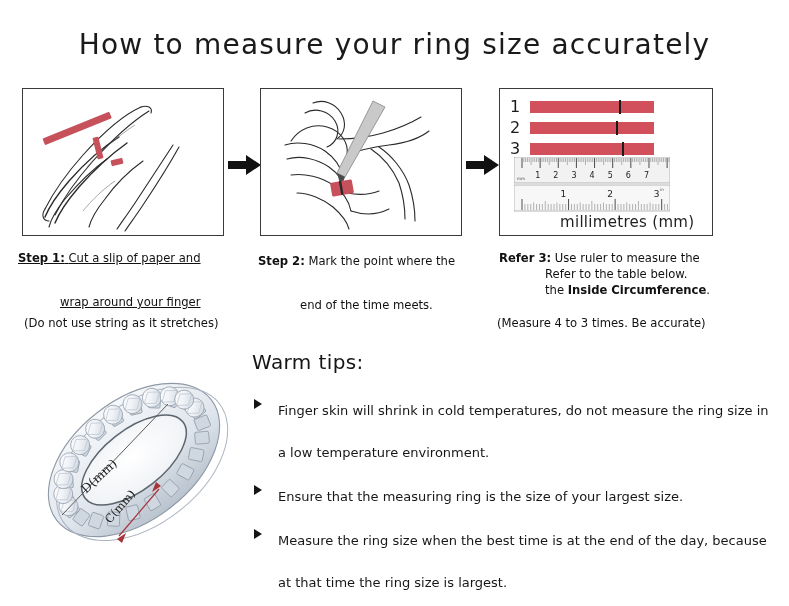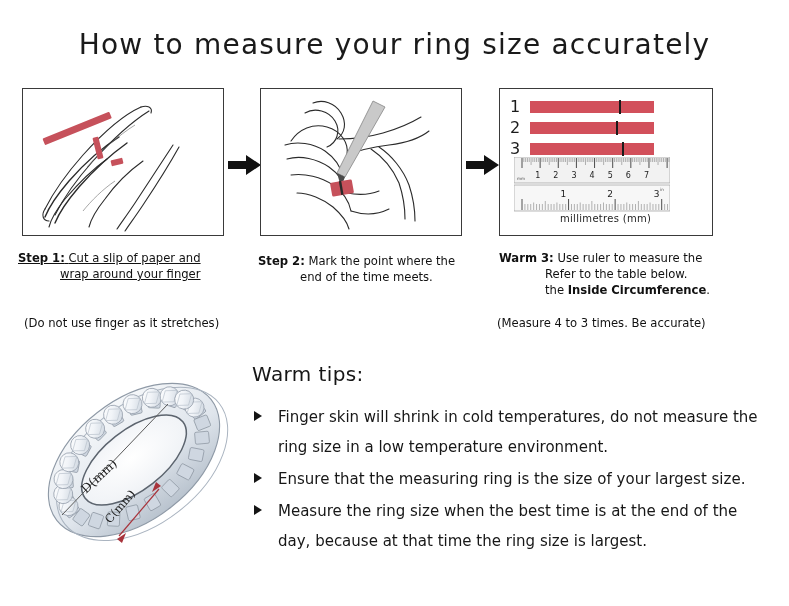--- a/index.html
+++ b/index.html
@@ -57,64 +57,64 @@
   }
   .strip{
     position:relative;height:12px;background:#d2505b;margin-left:4px;
   }
   .strip .mark{
     position:absolute;top:-1px;width:2px;height:14px;background:#1a1a1a;
   }
   .rulerbox{position:absolute;}
   .mmlabel{
     position:absolute;
-    font-size:10px;color:#1f1f1f;
+    font-size:15px;color:#1f1f1f;
     font-family:"DejaVu Sans","Liberation Sans",sans-serif;
     letter-spacing:.3px;
   }
 
   
   .caption{
     position:absolute;
     font-size:11.6px;
     line-height:16px;
     color:#111;
     font-family:"DejaVu Sans","Liberation Sans",sans-serif;
   }
   .caption .lbl{font-weight:bold;}
-  .caption .ind{display:block;padding-left:42px;}
+  .caption .ind{display:block;padding-left:42px;margin-top:28px;}
   .caption .ind2{display:block;padding-left:46px;}
   .note{
     position:absolute;
     font-size:11.6px;color:#111;
     font-family:"DejaVu Sans","Liberation Sans",sans-serif;
   }
   #cap1{left:18px;top:250px;width:235px;text-decoration:underline;}
   #cap2{left:258px;top:253px;width:235px;}
   #cap3{left:499px;top:250px;width:280px;}
   #note1{left:24px;top:316px;}
   #note3{left:497px;top:316px;}
 
   
   .ringwrap{position:absolute;left:18px;top:352px;width:232px;height:215px;}
   .ringwrap svg{display:block;}
 
   
-  .tips{position:absolute;left:252px;top:362px;width:520px;}
+  .tips{position:absolute;left:252px;top:350px;width:520px;}
   .tipshead{
     font-size:20px;color:#161616;margin:0 0 16px 0;
     font-family:"DejaVu Sans","Liberation Sans",sans-serif;
     letter-spacing:.4px;
   }
   .tiplist{list-style:none;margin:0;padding:0;}
   .tipitem{
     position:relative;
     padding-left:26px;
-    font-size:15px;
-    line-height:30px;
+    font-size:13px;
+    line-height:42px;
     color:#171717;
     margin-bottom:2px;
     font-family:"DejaVu Sans","Liberation Sans",sans-serif;
   }
   .tipitem .bullet{
     position:absolute;left:2px;top:9px;
     width:0;height:0;
     border-left:8px solid #151515;
     border-top:5.5px solid transparent;
     border-bottom:5.5px solid transparent;
@@ -388,30 +388,30 @@
 
       <div class="mmlabel" style="left:60px;top:124px;">millimetres (mm)</div>
     </div>
   </div>
 
   <div class="caption" id="cap1">
     <span class="lbl">Step 1:</span>
     <span>Cut a slip of paper and</span>
     <span class="ind">wrap around your finger</span>
   </div>
-  <div class="note" id="note1">(Do not use finger as it stretches)</div>
+  <div class="note" id="note1">(Do not use string as it stretches)</div>
 
   <div class="caption" id="cap2">
     <span class="lbl">Step 2:</span>
     <span>Mark the point where the</span>
     <span class="ind">end of the time meets.</span>
   </div>
 
   <div class="caption" id="cap3">
-    <span class="lbl">Warm 3:</span>
+    <span class="lbl">Refer 3:</span>
     <span>Use ruler to measure the</span>
     <span class="ind2">Refer to the table below.</span>
     <span class="ind2"><span>the </span><span class="lbl">Inside Circumference</span><span>.</span></span>
   </div>
   <div class="note" id="note3">(Measure 4 to 3 times. Be accurate)</div>
 
   <div class="ringwrap">
     <svg width="232" height="215" viewBox="0 0 232 215">
       <defs>
         <linearGradient id="gem" x1="0" y1="0" x2="1" y2="1">

